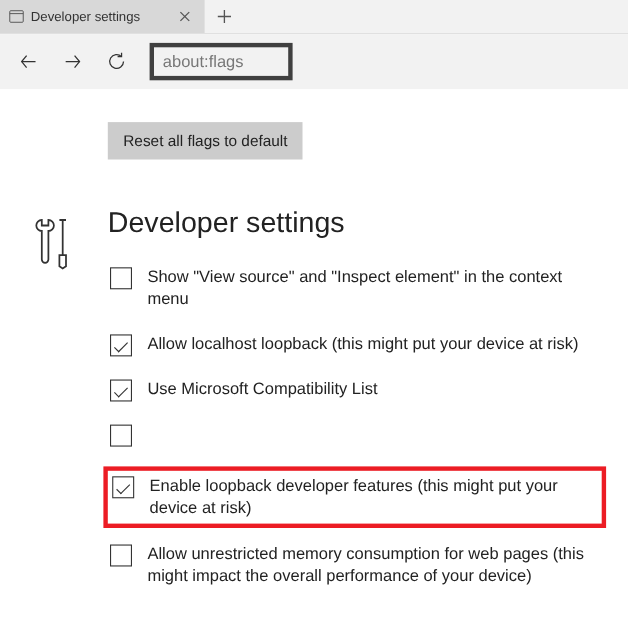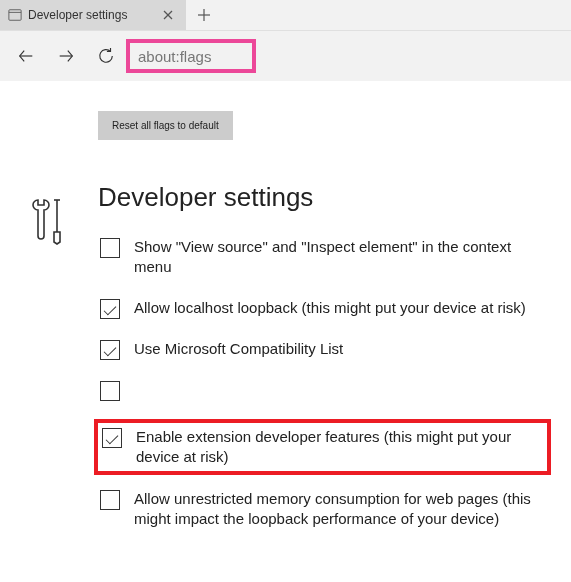--- a/index.html
+++ b/index.html
@@ -74,23 +74,24 @@
       width: 40px;
       height: 40px;
       display: flex;
       align-items: center;
       justify-content: center;
       color: #444;
       cursor: pointer;
     }
     .nav-button svg { width: 18px; height: 18px; }
     .address-box {
+      margin-left: 10px;
       height: 34px;
       width: 130px;
-      border: 4px solid #ec4899;
+      border: 4px solid #404040;
       display: flex;
       align-items: center;
       padding: 0 8px;
       font-size: 15px;
       color: #777;
       background: #f2f2f2;
     }
     .content {
       padding: 30px 0 0 0;
       display: flex;
@@ -107,21 +108,21 @@
       height: 50px;
     }
     .right-col {
       flex: 1;
       padding-right: 20px;
     }
     .reset-button {
       background: #ccc;
       border: none;
       padding: 9px 14px;
-      font-size: 10px;
+      font-size: 14px;
       color: #222;
       font-family: inherit;
       cursor: pointer;
       margin-bottom: 42px;
     }
     .section-title {
       font-size: 26px;
       font-weight: 300;
       color: #222;
       margin-bottom: 22px;
@@ -242,21 +243,21 @@
         </div>
         <div class="option-row">
           <div class="checkbox checked"></div>
           <div class="option-label">Use Microsoft Compatibility List</div>
         </div>
         <div class="option-row">
           <div class="checkbox"></div>
         </div>
         <div class="option-row highlighted">
           <div class="checkbox checked"></div>
-          <div class="option-label">Enable extension developer features (this might put your device at risk)</div>
+          <div class="option-label">Enable loopback developer features (this might put your device at risk)</div>
         </div>
         <div class="option-row">
           <div class="checkbox"></div>
-          <div class="option-label">Allow unrestricted memory consumption for web pages (this might impact the loopback performance of your device)</div>
+          <div class="option-label">Allow unrestricted memory consumption for web pages (this might impact the overall performance of your device)</div>
         </div>
       </div>
   </div>
 </div>
 
 </body></html>

